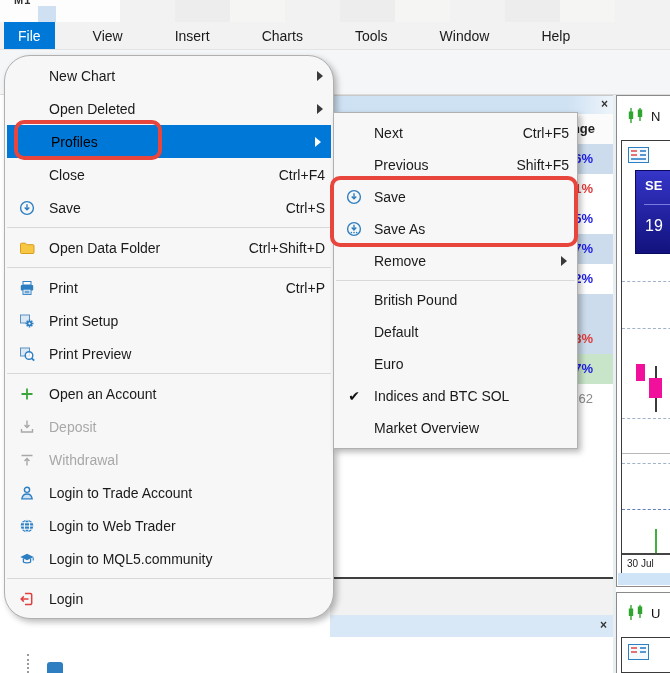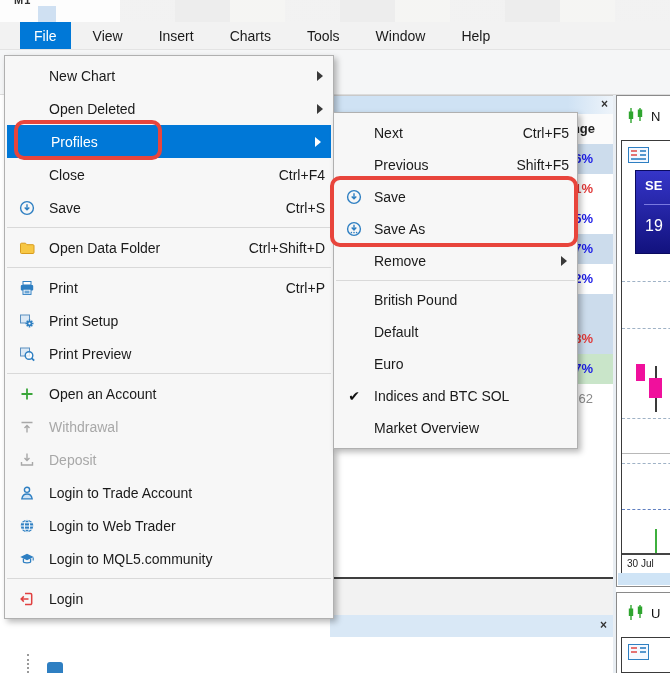--- a/index.html
+++ b/index.html
@@ -8,21 +8,21 @@
   #root { position:relative; width:670px; height:673px; overflow:hidden; background:#fff; cursor:default; }
 
   
   .titlebar { position:absolute; left:0; top:0; width:670px; height:22px; background:#fdfdfd; overflow:hidden; }
   .titlebar .frag { position:absolute; left:14px; top:-6px; font-size:11px; font-weight:bold; color:#333; letter-spacing:1px; }
   .titlebar .btn-frag { position:absolute; left:38px; top:6px; width:18px; height:16px; background:#cfe0f2; }
   .titlebar .mottle { position:absolute; left:120px; top:0; right:0; height:22px;
       background:repeating-linear-gradient(90deg,#efefef 0 55px,#e9e9e9 55px 110px,#f3f3f1 110px 165px); opacity:.8; }
 
   
-  .menubar { position:absolute; left:0; top:22px; width:670px; height:28px; background:#f2f2f2; display:flex; align-items:stretch; padding-left:20px; gap:8px; border-bottom:1px solid #e3e3e3; }
+  .menubar { position:absolute; left:0; top:22px; width:670px; height:28px; background:#f2f2f2; display:flex; align-items:stretch; padding-left:4px; gap:24px; border-bottom:1px solid #e3e3e3; }
   .mb-item { padding:0 14px; display:flex; align-items:center; white-space:nowrap; }
   .mb-item.active { background:#0078d7; color:#fff; }
 
   
   .toolbar { position:absolute; left:0; top:50px; width:670px; height:45px; background:#f5f6f7; border-bottom:1px solid #dcdcdc; }
   .tool-t { position:absolute; left:341px; top:58px; width:26px; height:30px; text-align:center; font-size:19px; color:#2e7fc2; line-height:30px; }
   .tool-shapes { position:absolute; left:380px; top:60px; width:24px; height:26px; color:#2e7fc2; font-size:11px; line-height:13px; text-align:center; letter-spacing:0px; }
   .caret-down { position:absolute; left:428px; top:71px; width:0; height:0; border-left:5px solid transparent; border-right:5px solid transparent; border-top:6px solid #444; }
   .tool-sep { position:absolute; left:444px; top:56px; height:34px; border-left:2px dotted #bcbcbc; }
   .tf-btn { position:absolute; top:60px; height:30px; display:flex; align-items:center; justify-content:center; color:#1f5fa0; font-size:14px; }
@@ -62,30 +62,30 @@
   .dash-blue { position:absolute; left:0; width:110%; border-top:1px dashed #5f7fc0; }
   .hline { position:absolute; left:0; width:110%; border-top:1px solid #b8b8b8; }
   .candle { position:absolute; background:#f0109c; }
   .wick { position:absolute; width:2px; background:#3a3a3a; }
   .vline-green { position:absolute; width:2px; background:#3db03d; }
   .axis { position:absolute; left:0; width:100%; border-top:2px solid #444; }
   .axis-lbl { position:absolute; font-size:10px; color:#222; white-space:nowrap; }
 
   
   .menu { background:#f7f7f7; border:1px solid #b0b0b0; box-shadow:3px 3px 6px rgba(0,0,0,.28); padding:3px 0; }
-  .file-menu { position:absolute; left:4px; top:55px; width:330px; z-index:10; }
+  .file-menu { position:absolute; left:4px; top:55px; width:330px; z-index:10;border-radius:26px; }
   .submenu { position:absolute; left:333px; top:112px; width:245px; z-index:20; padding:4px 0; }
   .mi { position:relative; height:33px; display:flex; align-items:center; padding-right:8px; }
   .submenu .mi { height:32px; }
   .mi .ico { width:44px; flex:none; display:flex; justify-content:center; align-items:center; }
   .submenu .mi .ico { width:40px; }
   .mi .lbl { white-space:nowrap; }
   .mi .sc { margin-left:auto; white-space:nowrap; }
   .mi .arrow { position:absolute; right:10px; top:50%; margin-top:-5px; width:0; height:0; border-top:5px solid transparent; border-bottom:5px solid transparent; border-left:6px solid #3a3a3a; }
-  .mi.hl { background:#0078d7; color:#ffffff; margin:0 2px; padding-right:6px; }
+  .mi.hl { background:#0078d7; color:#000000; margin:0 2px; padding-right:6px; }
   .mi.hl .arrow { border-left-color:#fff; }
   .mi.dis .lbl { color:#a8a8a8; }
   .sep { border-top:1px solid #d9d9d9; margin:3px 2px; }
   .check { font-size:14px; color:#111; }
 
   
   .ic { width:16px; height:16px; display:block; }
 
   
   .ann { position:absolute; border:4px solid #e8453c; border-radius:10px; z-index:30; }
@@ -324,34 +324,34 @@
         <svg class="ic" viewBox="0 0 16 16">
             <path d="M8 2.5v11M2.5 8h11" stroke="#3aa63a" stroke-width="1.8" fill="none"></path>
           </svg>
       </span>
       <span class="lbl">Open an Account</span>
     </div>
 
     <div class="mi dis">
       <span class="ico">
         <svg class="ic" viewBox="0 0 16 16">
-            <path d="M2.5 3.5h11M8 13.5v-7M5.5 9L8 6.5 10.5 9" fill="none" stroke="#a8a8a8" stroke-width="1.4"></path>
-          </svg>
-      </span>
-      <span class="lbl">Withdrawal</span>
-    </div>
-
-    <div class="mi dis">
-      <span class="ico">
-        <svg class="ic" viewBox="0 0 16 16">
             <path d="M8 1.5v7M5.5 6L8 8.5 10.5 6" fill="none" stroke="#a8a8a8" stroke-width="1.4"></path>
             <path d="M2.5 10v3h11v-3" fill="none" stroke="#a8a8a8" stroke-width="1.4"></path>
           </svg>
       </span>
       <span class="lbl">Deposit</span>
+    </div>
+
+    <div class="mi dis">
+      <span class="ico">
+        <svg class="ic" viewBox="0 0 16 16">
+            <path d="M2.5 3.5h11M8 13.5v-7M5.5 9L8 6.5 10.5 9" fill="none" stroke="#a8a8a8" stroke-width="1.4"></path>
+          </svg>
+      </span>
+      <span class="lbl">Withdrawal</span>
     </div>
 
     <div class="mi">
       <span class="ico">
         <svg class="ic" viewBox="0 0 16 16">
             <circle cx="8" cy="4.8" r="2.6" fill="none" stroke="#2e7fc2" stroke-width="1.4"></circle>
             <path d="M2.8 13.8c.6-3.2 2.6-4.8 5.2-4.8s4.6 1.6 5.2 4.8z" fill="#cfe3f5" stroke="#2e7fc2" stroke-width="1.3"></path>
           </svg>
       </span>
       <span class="lbl">Login to Trade Account</span>

